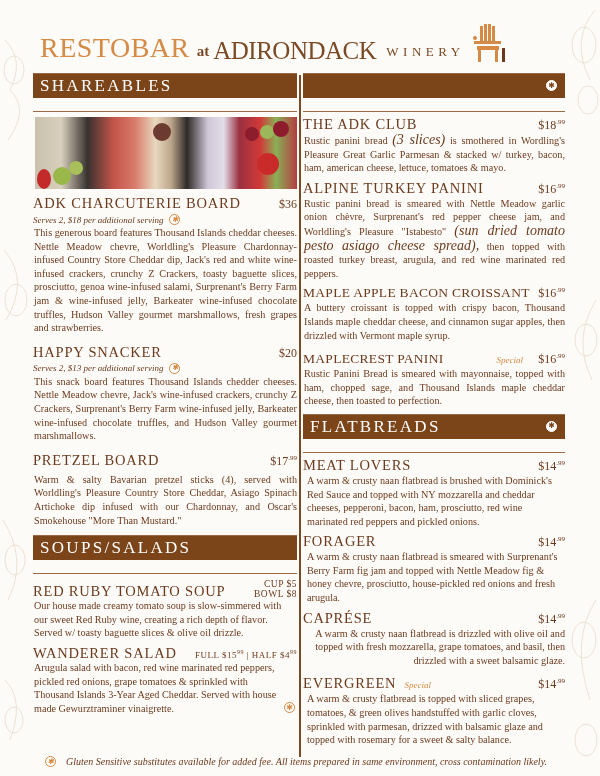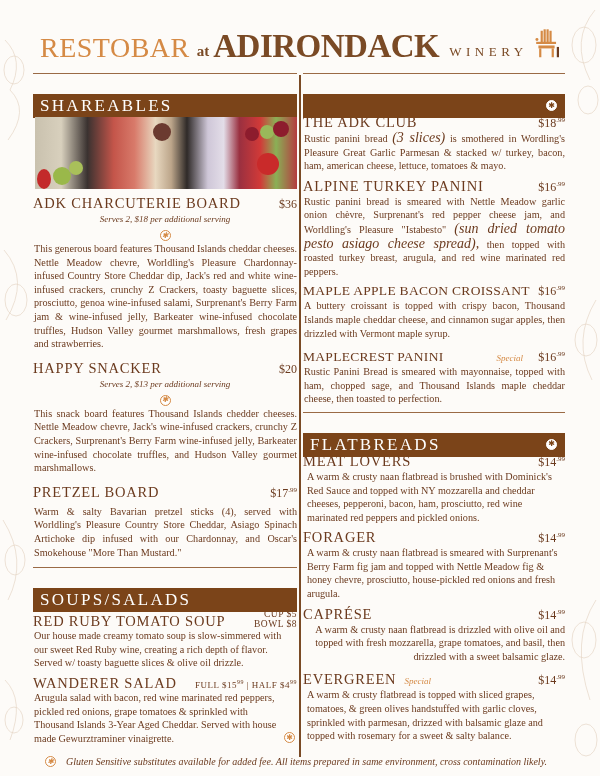--- a/index.html
+++ b/index.html
@@ -7,47 +7,47 @@
   body { position: relative; font-family: "DejaVu Serif", "Liberation Serif", serif; color: #6b3a1e; }
 
   .bg-deco { position: absolute; top: 0; bottom: 0; width: 40px; opacity: 0.45; }
   .bg-deco.left { left: 0; }
   .bg-deco.right { right: 0; }
 
   
   .logo { position: absolute; top: 18px; left: 40px; width: 520px; height: 44px; display: flex; align-items: flex-end; }
   .logo .restobar { font-family: "Liberation Serif", serif; font-size: 28px; color: #d58a45; letter-spacing: 0.5px; line-height: 1; }
   .logo .at { font-family: "Liberation Serif", serif; font-size: 15px; color: #7a4a25; margin: 0 4px 0 7px; line-height: 1; padding-bottom: 3px; font-weight: bold; }
-  .logo .adk { font-family: "Liberation Serif", serif; font-size: 33px; color: #7a4a25; letter-spacing: -0.5px; line-height: 0.9; font-weight: bold; }
+  .logo .adk { font-family: "Liberation Serif", serif; font-size: 25px; color: #7a4a25; letter-spacing: -0.5px; line-height: 0.9; font-weight: normal; }
   .logo .winery { font-family: "Liberation Serif", serif; font-size: 13px; color: #7a4a25; letter-spacing: 4.5px; margin-left: 10px; padding-bottom: 4px; line-height: 1; }
   .logo .chair { margin-left: 6px; margin-bottom: -2px; }
 
   
   .col { position: absolute; top: 73px; }
   .col.left { left: 33px; width: 264px; }
   .col.right { left: 303px; width: 262px; }
   .vline { position: absolute; left: 299px; top: 75px; width: 2px; height: 682px; background: #7a4a25; }
 
-  .section-head { position: relative; height: 30px; border-top: 1px solid #9a6a45; border-bottom: 1px solid #9a6a45; padding: 20px 0; }
+  .section-head { position: relative; height: 39px; border-top: 1px solid #9a6a45; border-bottom: 1px solid #9a6a45; padding: 0 0; margin-bottom: 5px; }
   .section-head .bar { height: 24px; background: #7b4419; display: flex; align-items: center; padding-left: 7px; position: relative; }
   .section-head .bar span.title { color: #fff; font-family: "Liberation Serif", serif; font-size: 17px; letter-spacing: 2.3px; }
   .gf-badge { display: inline-flex; align-items: center; justify-content: center; width: 11px; height: 11px; border-radius: 50%; background: #d58a45; border: 1px solid #d58a45; color: #fff; font-size: 8px; line-height: 1; }
   .gf-badge.outline { background: #fff; color: #d58a45; }
   .section-head .bar .gf-badge { position: absolute; right: 8px; top: 6px; background: #fff; color: #7b4419; border-color: #fff; }
 
   .photo { width: 262px; height: 72px; margin: 2px 0 7px 2px; position: relative; overflow: hidden;
     background: linear-gradient(90deg, #c9c1ae 0%, #d8d0bd 10%, #3a3230 20%, #c4554a 30%, #d87a6a 38%, #e8d8c0 46%, #bca58a 52%, #2f2a28 58%, #cfc7d8 66%, #e3dde8 72%, #9a3040 78%, #d13a38 86%, #8ab056 92%, #b43c40 100%); }
   .photo .grape { position: absolute; border-radius: 50%; }
 
   .item { margin-bottom: 6px; }
   .item-row { display: flex; justify-content: space-between; align-items: baseline; }
   .item-name { font-family: "Liberation Serif", serif; font-size: 14.5px; letter-spacing: 0.8px; color: #6b3a1e; line-height: 1.05; }
   .item-price { font-family: "Liberation Serif", serif; font-size: 12px; color: #6b3a1e; white-space: nowrap; }
   .item-price sup { font-size: 7px; margin-top: 12px; }
-  .item-sub { font-family: "Liberation Serif", serif; font-style: italic; font-size: 9px; color: #6b3a1e; margin: 2px 0 1px; display: flex; align-items: center; gap: 6px; flex-direction: column; }
+  .item-sub { font-family: "Liberation Serif", serif; font-style: italic; font-size: 9px; color: #6b3a1e; margin: 2px 0 1px; display: flex; align-items: center; gap: 6px; }
   .item-desc { font-family: "Liberation Serif", serif; font-size: 10.2px; line-height: 13.6px; color: #6b3a1e; text-align: justify; padding-left: 1px; }
   .item-desc i { font-size: 14px; }
   .special { font-family: "Liberation Serif", serif; font-style: italic; font-size: 9px; color: #d58a45; margin-left: 8px; }
   .extra { font-family: "Liberation Serif", serif; font-style: italic; font-size: 9px; margin-top: 3px; }
   .note { font-family: "Liberation Serif", serif; font-style: italic; font-size: 11px; line-height: 15px; color: #6b3a1e; margin: 6px 0 6px 4px; }
   .soup-price { font-family: "Liberation Serif", serif; font-size: 9.5px; text-align: right; line-height: 10px; letter-spacing: 0.5px; }
   .salad-price { font-family: "Liberation Serif", serif; font-size: 9px; letter-spacing: 0.5px; }
   .salad-price sup { font-size: 6px; }
 
   .footer { position: absolute; left: 45px; top: 756px; width: 540px; font-family: "Liberation Serif", serif; font-style: italic; font-size: 10px; color: #6b3a1e; display: flex; align-items: center; gap: 10px; }

